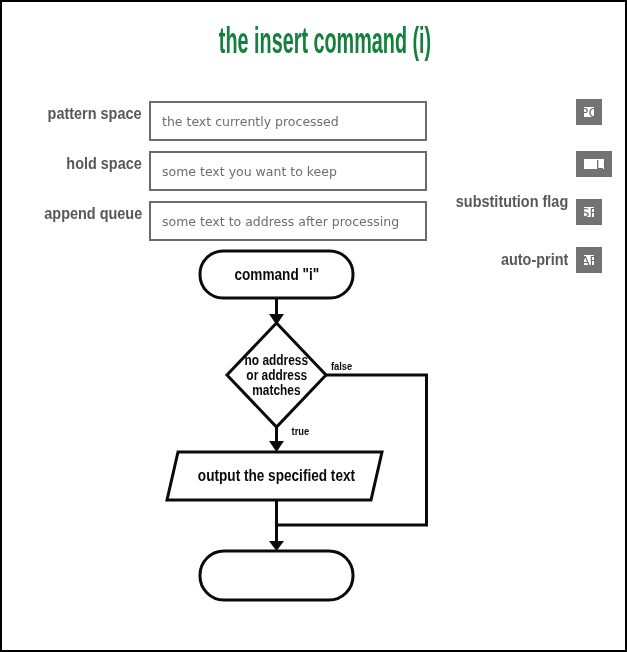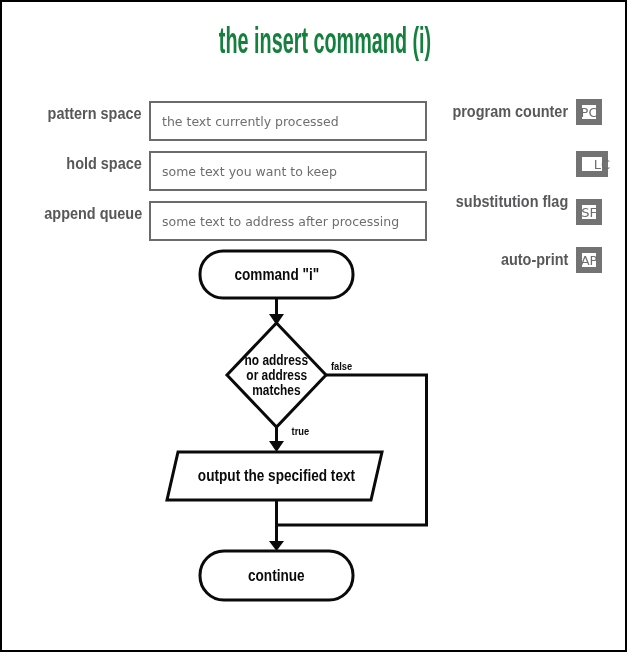--- a/index.html
+++ b/index.html
@@ -57,21 +57,21 @@
     color: #6e6e6e;
     white-space: nowrap;
     overflow: hidden;
   }
   .flag-box {
     position: absolute;
     left: 574px;
     width: 26px;
     height: 26px;
     box-sizing: border-box;
-    border: 6px solid #737373;
+    border: 8px solid #737373;
     background: #ffffff;
     display: flex;
     align-items: center;
     justify-content: center;
     font-family: "DejaVu Sans", sans-serif;
     font-size: 13px;
     color: #6e6e6e;
   }
   
   #flow-svg { position: absolute; left: 0; top: 0; }
@@ -105,23 +105,20 @@
   <div class="reg-label" style="left:20px; top:149px; width:120px; height:26px;">
     <span class="cond">hold space</span>
   </div>
   <div class="input-box" style="top:149px;">some text you want to keep</div>
 
   <div class="reg-label" style="left:20px; top:199px; width:120px; height:26px;">
     <span class="cond">append queue</span>
   </div>
   <div class="input-box" style="top:199px;">some text to address after processing</div>
 
-  <div class="reg-label" style="left:370px; top:97px; width:196px; height:26px;">
-    <span class="cond">program counter</span>
-  </div>
   <div class="flag-box" style="top:97px;">PC</div>
 
   <div class="flag-box" style="top:149px;padding-left:20px;">LC</div>
 
   <div class="reg-label" style="left:370px; top:187px; width:196px; height:26px;">
     <span class="cond">substitution flag</span>
   </div>
   <div class="flag-box" style="top:197px;">SF</div>
 
   <div class="reg-label" style="left:370px; top:245px; width:196px; height:26px;">
@@ -166,17 +163,14 @@
   </div>
 
   <div class="flow-text branch-label" style="left:283px; top:421px; width:30px; height:14px;align-items:flex-end;">
     <span class="cond">true</span>
   </div>
 
   <div class="flow-text flow-node-label" style="left:172px; top:450px; width:204px; height:48px;justify-content:center;">
     <span class="cond">output the specified text</span>
   </div>
 
-  <div class="flow-text flow-node-label" style="left:198px; top:549px; width:153px; height:49px;">
-    <span class="cond">continue</span>
-  </div>
 
 </div>
 
 </body></html>

